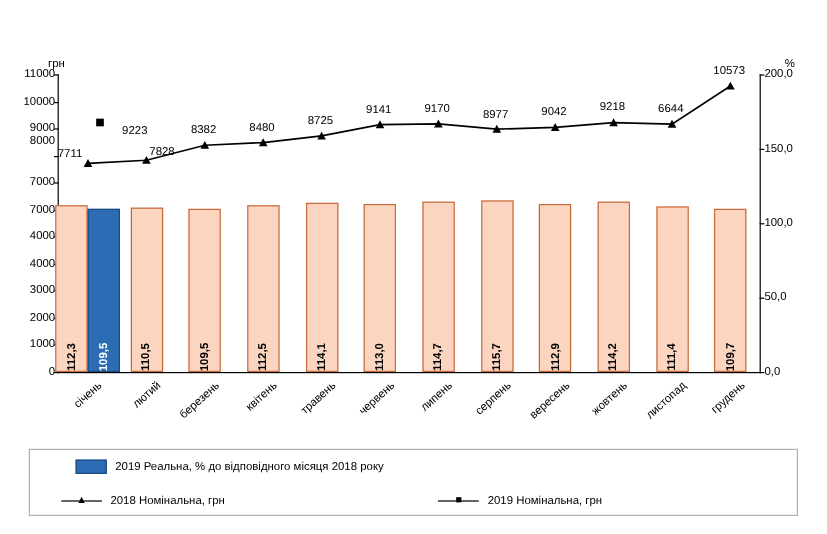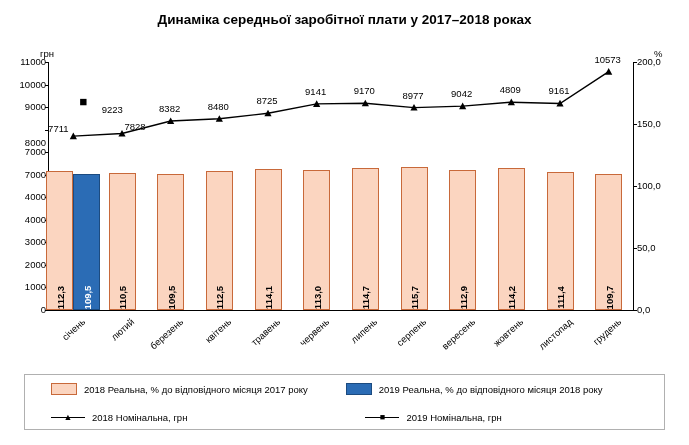--- a/index.html
+++ b/index.html
@@ -185,21 +185,20 @@
     left: 0;
     top: 0;
     overflow: visible;
   }
 </style>
 </head>
 <body>
 
 <div id="chart-root">
 
-  <div id="chart-title">Динаміка середньої заробітної плати у 2017–2018 роках</div>
 
   <div class="ylabel-left">грн</div>
   <div class="ylabel-right">%</div>
 
   <div class="plot" id="plot">
       <div class="ytick" style="top: 248px;">0</div>
       <div class="tickmark" style="top: 248px;"></div>
       <div class="ytick" style="top: 225.455px;">1000</div>
       <div class="tickmark" style="top: 225.455px;"></div>
       <div class="ytick" style="top: 202.909px;">2000</div>
@@ -207,21 +206,21 @@
       <div class="ytick" style="top: 180.364px;">3000</div>
       <div class="tickmark" style="top: 180.364px;"></div>
       <div class="ytick" style="top: 157.818px;">4000</div>
       <div class="tickmark" style="top: 157.818px;"></div>
       <div class="ytick" style="top: 135.273px;">4000</div>
       <div class="tickmark" style="top: 135.273px;"></div>
       <div class="ytick" style="top: 112.727px;">7000</div>
       <div class="tickmark" style="top: 112.727px;"></div>
       <div class="ytick" style="top: 90.1818px;">7000</div>
       <div class="tickmark" style="top: 90.1818px;"></div>
-      <div class="ytick" style="top: 81px;">8000</div>
+      <div class="ytick" style="top: 56px;">8000</div>
       <div class="tickmark" style="top: 67.6364px;"></div>
       <div class="ytick" style="top: 45.0909px;">9000</div>
       <div class="tickmark" style="top: 45.0909px;"></div>
       <div class="ytick" style="top: 22.5455px;">10000</div>
       <div class="tickmark" style="top: 22.5455px;"></div>
       <div class="ytick" style="top: 0px;">11000</div>
       <div class="tickmark" style="top: 0px;"></div>
       <div class="ytick-r" style="top: 248px;">0,0</div>
       <div class="tickmark-r" style="top: 248px;"></div>
       <div class="ytick-r" style="top: 186px;">50,0</div>
@@ -284,24 +283,20 @@
         <polygon points="410.0666666666666,47.144000000000005 417.26666666666665,47.144000000000005 413.66666666666663,40.544000000000004" fill="#000000"></polygon>
         <polygon points="458.7333333333333,43.176000000000016 465.93333333333334,43.176000000000016 462.3333333333333,36.576000000000015" fill="#000000"></polygon>
         <polygon points="507.3999999999999,44.46109090909093 514.5999999999999,44.46109090909093 510.99999999999994,37.861090909090926" fill="#000000"></polygon>
         <polygon points="556.0666666666666,12.626909090909095 563.2666666666667,12.626909090909095 559.6666666666666,6.026909090909095" fill="#000000"></polygon>
         <rect x="31.13333333333333" y="36.86327272727273" width="6.4" height="6.4" fill="#000000"></rect>
       </svg>
     </div>
 
   <div class="legend">
     <div class="legend-row" style="top:0;">
-      <div class="legend-item" style="margin-left:26px;">
-        <span class="lg-swatch peach"></span>
-        <span>2018 Реальна, % до відповідного місяця 2017 року</span>
-      </div>
       <div class="legend-item" style="margin-left:38px;">
         <span class="lg-swatch blue"></span>
         <span>2019 Реальна, % до відповідного місяця 2018 року</span>
       </div>
     </div>
     <div class="legend-row" style="top:28px;">
       <div class="legend-item" style="margin-left:26px;">
         <span class="lg-line">
             <span class="ln"></span>
             <span class="mk">▲</span>
@@ -332,17 +327,17 @@
     <div class="xtick" style="left: 615.667px;">грудень</div>
     <div class="nom-label" style="left: 58.3333px; top: 134.152px;">7711</div>
     <div class="nom-label" style="left: 135px; top: 131.514px;">7828</div>
     <div class="nom-label" style="left: 169.667px; top: 114.024px;">8382</div>
     <div class="nom-label" style="left: 218.333px; top: 111.815px;">8480</div>
     <div class="nom-label" style="left: 267px; top: 106.291px;">8725</div>
     <div class="nom-label" style="left: 315.667px; top: 96.912px; text-align: center;">9141</div>
     <div class="nom-label" style="left: 364.333px; top: 96.2582px;">9170</div>
     <div class="nom-label" style="left: 413px; top: 100.609px;">8977</div>
     <div class="nom-label" style="left: 461.667px; top: 99.144px;">9042</div>
-    <div class="nom-label" style="left: 510.333px; top: 95.176px;">4809</div>
-    <div class="nom-label" style="left: 559px; top: 96.4611px;">9161</div>
+    <div class="nom-label" style="left: 510.333px; top: 95.176px;">9218</div>
+    <div class="nom-label" style="left: 559px; top: 96.4611px;">6644</div>
     <div class="nom-label" style="left: 607.667px; top: 64.6269px;">10573</div>
     <div class="nom-label" style="left: 112.333px; top: 115px;">9223</div>
   </div>
 
 </body></html>

